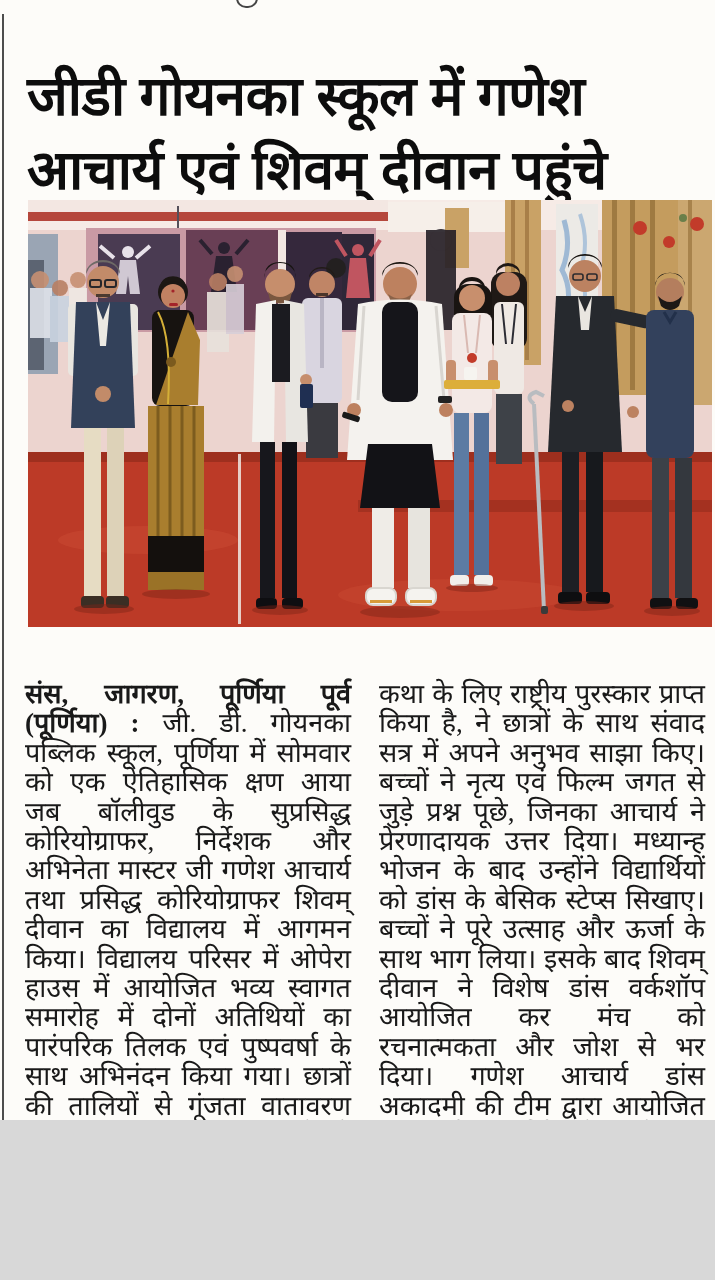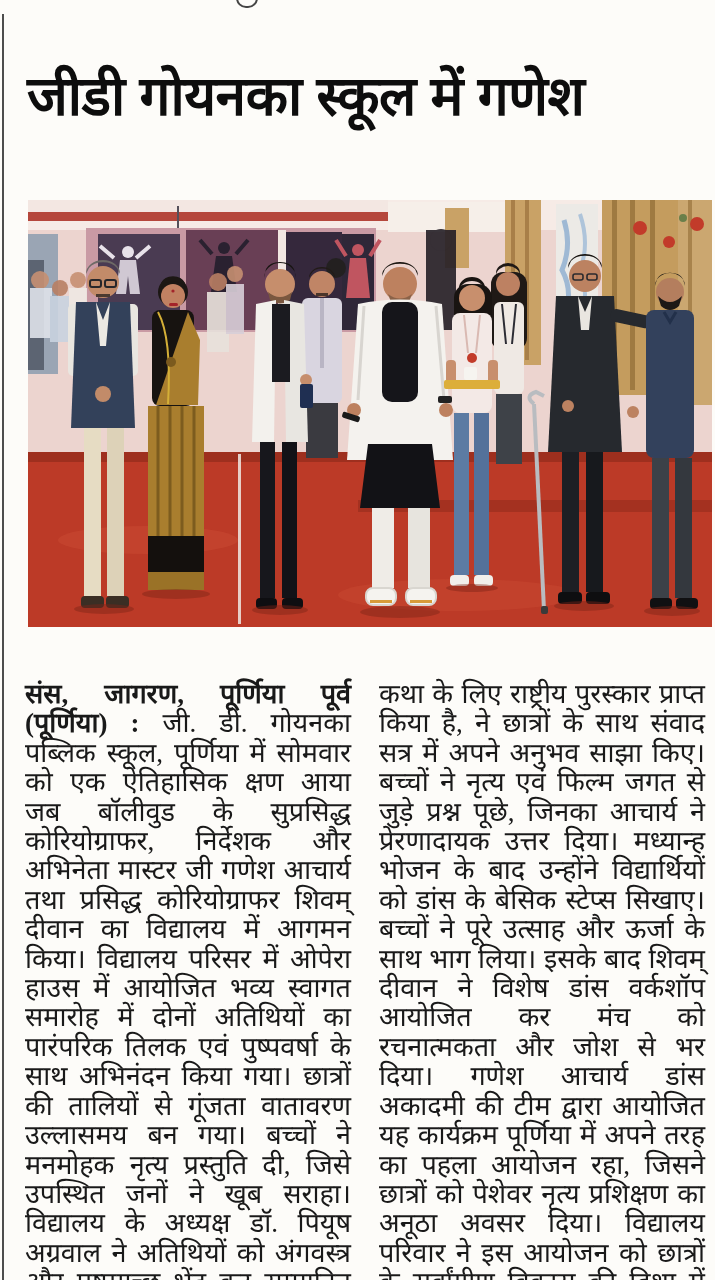--- a/index.html
+++ b/index.html
@@ -1,16 +1,16 @@
 <!DOCTYPE html>
 <html><head>
 <meta charset="utf-8">
 <style>
   html,body{margin:0;padding:0;background:#d8d8d8;}
-  .clip{position:relative;width:715px;height:1280px;background:#fdfcf9;overflow:hidden;
+  .clip{position:relative;width:715px;height:1120px;background:#fdfcf9;overflow:hidden;
         font-family:"Liberation Serif", serif;color:#1a1a1a;}
   .left-rule{position:absolute;left:2px;top:14px;width:2px;height:1266px;background:#4d4d4d;}
   .top-fragment{position:absolute;left:236px;top:-8px;width:18px;height:14px;
         border:2px solid #444;border-top:none;border-radius:0 0 10px 10px;background:transparent;}
   .headline{position:absolute;left:27px;top:22px;width:676px;
         font-family:"Liberation Sans", sans-serif;font-weight:700;
         font-size:55px;line-height:74px;color:#0d0d0d;letter-spacing:-0.5px;}
   .headline .hl-line{display:block;white-space:nowrap;}
   .photo{position:absolute;left:28px;top:200px;width:684px;height:427px;background:#ecd4cf;overflow:hidden;}
   .photo svg{display:block;}
@@ -26,20 +26,21 @@
 </head>
 <body>
 
 <div class="clip">
 
   <div class="left-rule"></div>
   <div class="top-fragment"></div>
 
   <h1 class="headline">
     <span class="hl-line">जीडी गोयनका स्कूल में गणेश</span>
+    <span class="hl-line">आचार्य एवं शिवम् दीवान पहुंचे</span>
   </h1>
 
   <div class="photo">
     <svg width="684" height="427" viewBox="0 0 684 427" xmlns="http://www.w3.org/2000/svg">
 
       <g>
         <rect x="0" y="0" width="684" height="30" fill="#f6ebe6"></rect>
         <rect x="0" y="30" width="684" height="232" fill="#ecd4cf"></rect>
         <rect x="0" y="0" width="360" height="12" fill="#f3e7e2"></rect>
         <rect x="0" y="12" width="360" height="9" fill="#b5473c"></rect>

